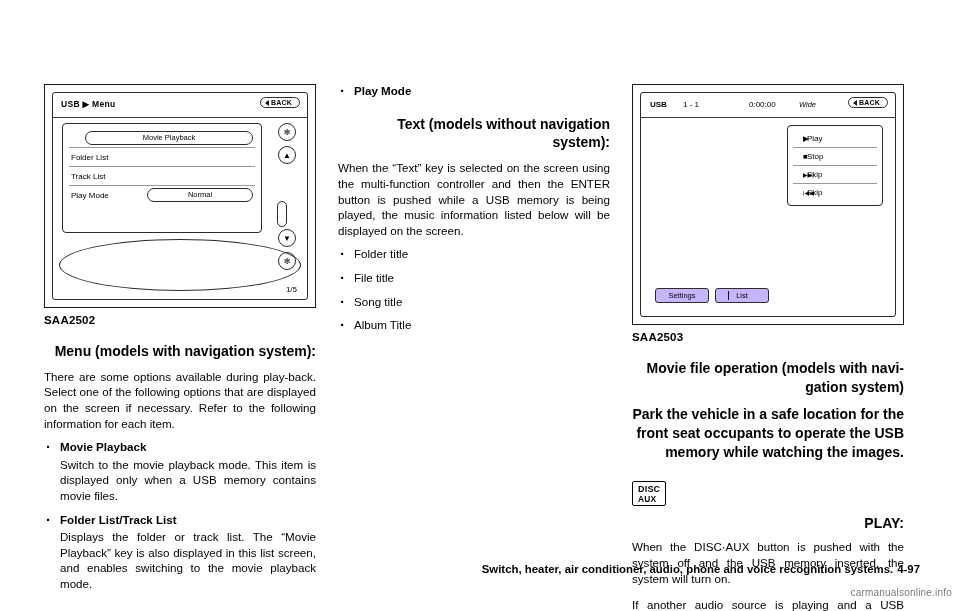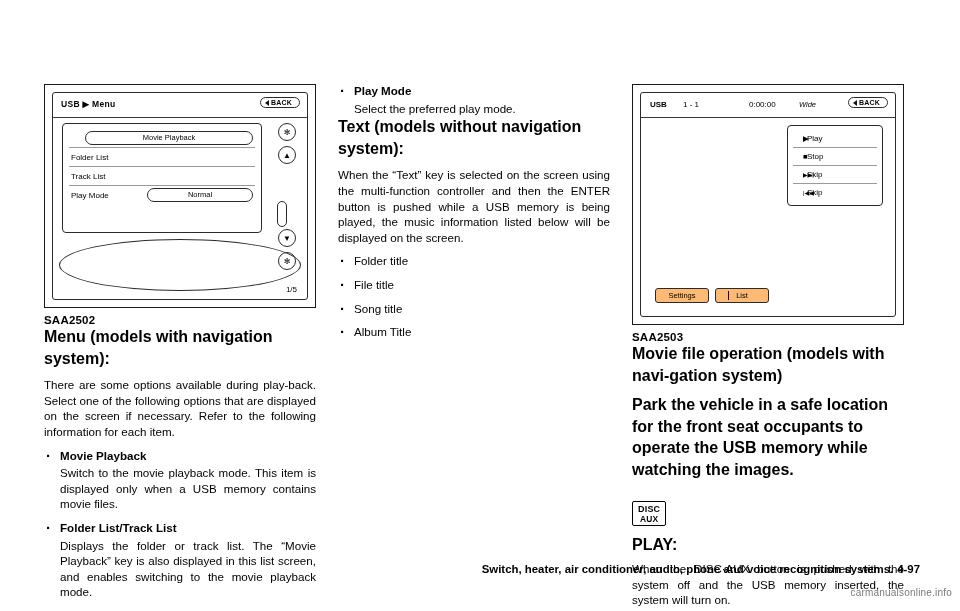--- a/index.html
+++ b/index.html
@@ -210,37 +210,38 @@
   .ctrl-row { position: relative; }
   .btm-btn {
     position: absolute;
     bottom: 13px;
     border: 1px solid #2b2b2b;
     border-radius: 3px;
     font-size: 7.5px;
     text-align: center;
     height: 13px;
     line-height: 13px;
-    background: #fdba74;
+    background: #c4b5fd;
   }
   .btm-settings { left: 14px; width: 52px; }
   .btm-list { left: 74px; width: 52px; }
   .btm-list .bar {
     position: absolute;
     left: 12px; top: 2px;
     width: 1px; height: 9px;
     background: #111;
   }
 
   
   h2.head {
-    font-size: 16px;
-    font-weight: bold;
-    margin: 0 0 8px 0;
+    font-size: 14px;
+    font-weight: bold;
+    margin: 16px 0 8px 0;
     line-height: 1.35;
+    text-align: right;
   }
   h2.head.tight { margin-top: 0; }
   p.body {
     font-size: 11.6px;
     line-height: 15.6px;
     margin: 0 0 0 0;
     text-align: justify;
     text-justify: inter-word;
   }
   p.body + p.body { margin-top: 11px; }
@@ -274,21 +275,20 @@
   }
   .plain-list { margin-top: 4px; }
   .plain-list > li { margin-top: 7px; }
 
   
   .disc-aux {
     display: inline-block;
     border: 1.6px solid #000;
     border-radius: 2px;
     padding: 2px 5px 1px 5px;
-    text-align: center;
     font-size: 9px;
     font-weight: bold;
     line-height: 10px;
     letter-spacing: .2px;
     margin: 12px 0 8px 0;
   }
   .disc-aux .l2 { font-size: 8.4px; display: block; }
 
   
   .footer {
@@ -372,21 +372,20 @@
         <span class="b-title">Folder List/Track List</span>
         <span class="b-desc">Displays the folder or track list. The “Movie Playback” key is also displayed in this list screen, and enables switching to the movie playback mode.</span>
       </li>
     </ul>
   </div>
 
   <div class="col col-2">
     <ul class="bullets" style="margin-top:-1px;">
       <li style="margin-top:0;">
         <span class="b-title">Play Mode</span>
-        <span class="b-desc">Select the preferred play mode.</span>
       </li>
     </ul>
 
     <h2 class="head">Text (models without navigation system):</h2>
     <p class="body">When the “Text” key is selected on the screen using the multi-function controller and then the ENTER button is pushed while a USB memory is being played, the music information listed below will be displayed on the screen.</p>
 
     <ul class="bullets plain-list">
       <li>Folder title</li>
       <li>File title</li>
       <li>Song title</li>

